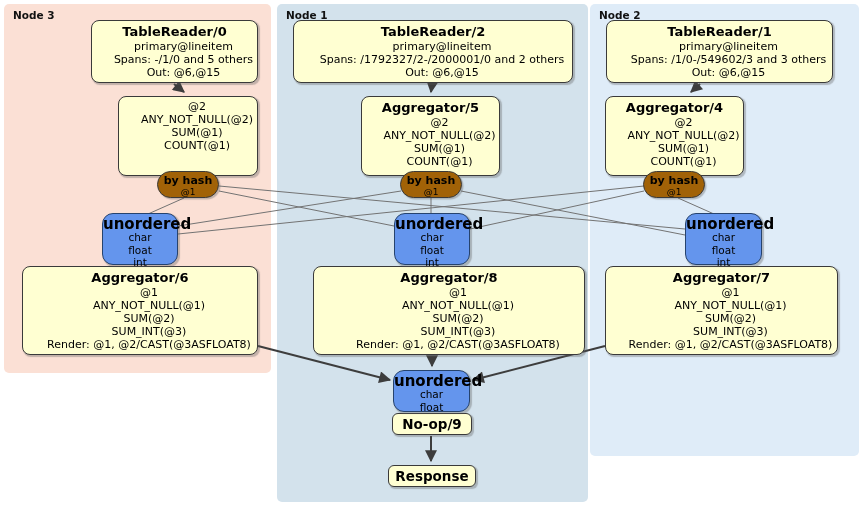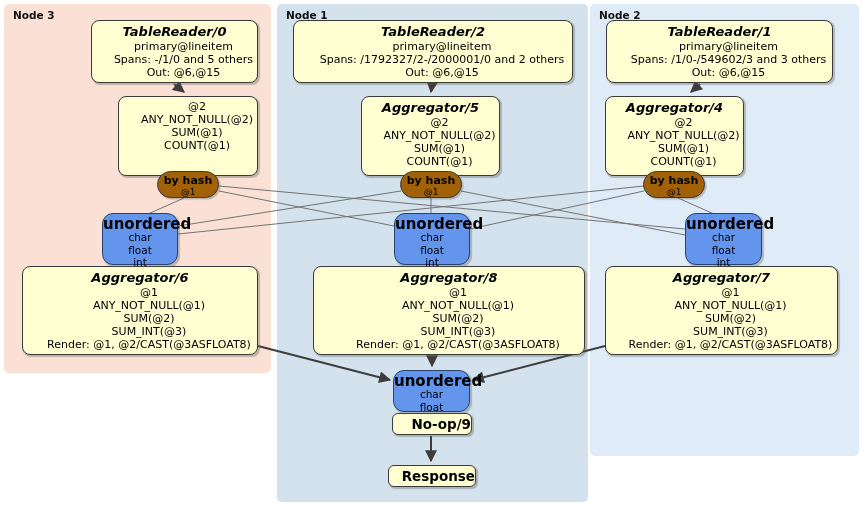--- a/index.html
+++ b/index.html
@@ -7,35 +7,35 @@
   #canvas{position:relative;width:863px;height:510px;background:#fff;overflow:hidden;}
 
   .region{position:absolute;border-radius:5px;}
   .region-label{position:absolute;top:5px;left:9px;font-size:10.5px;color:#111;white-space:nowrap;font-weight:bold;}
 
   #edges{position:absolute;left:0;top:0;width:863px;height:510px;z-index:2;}
 
   .box{position:absolute;z-index:3;background:#ffffd2;border:1px solid #3a3a3a;border-radius:8px;
        text-align:center;font-size:11px;line-height:13px;padding-top:3px;box-sizing:border-box;
        box-shadow:1.5px 1.5px 1px rgba(90,90,90,0.35);}
-  .box .title{font-size:13px;font-weight:bold;line-height:16px;white-space:nowrap;font-style:italic;}
+  .box .title{font-size:13px;font-weight:bold;line-height:16px;white-space:nowrap;}
   .box .bline{white-space:nowrap;padding-left:18px;}
 
   .router{position:absolute;z-index:4;background:#a16207;border:1px solid #3a3a3a;border-radius:14px;
           text-align:center;box-sizing:border-box;box-shadow:1.5px 1.5px 1px rgba(90,90,90,0.35);}
   .router .rtitle{font-size:11px;font-weight:bold;line-height:13px;margin-top:2px;}
   .router .rarg{font-size:9px;line-height:10px;}
 
   .stream{position:absolute;z-index:4;background:#6495ed;border:1px solid #26436e;border-radius:11px;
           text-align:center;font-size:10.5px;line-height:12.5px;padding-top:3px;box-sizing:border-box;
           box-shadow:1.5px 1.5px 1px rgba(90,90,90,0.35);}
   .stream .stitle{font-size:15px;font-weight:bold;line-height:14px;}
 
   .mini{position:absolute;z-index:3;background:#ffffd2;border:1px solid #3a3a3a;border-radius:6px;
-        text-align:right;font-size:13.5px;font-weight:bold;line-height:20px;box-sizing:border-box;
+        text-align:center;font-size:13.5px;font-weight:bold;line-height:20px;box-sizing:border-box;
         box-shadow:1.5px 1.5px 1px rgba(90,90,90,0.35);}
 </style>
 </head>
 <body>
 
 <div id="canvas">
 
   <div class="region" style="left:4px;top:4px;width:267px;height:369px;background:#fbe0d5;">
     <span class="region-label">Node 3</span>
   </div>

